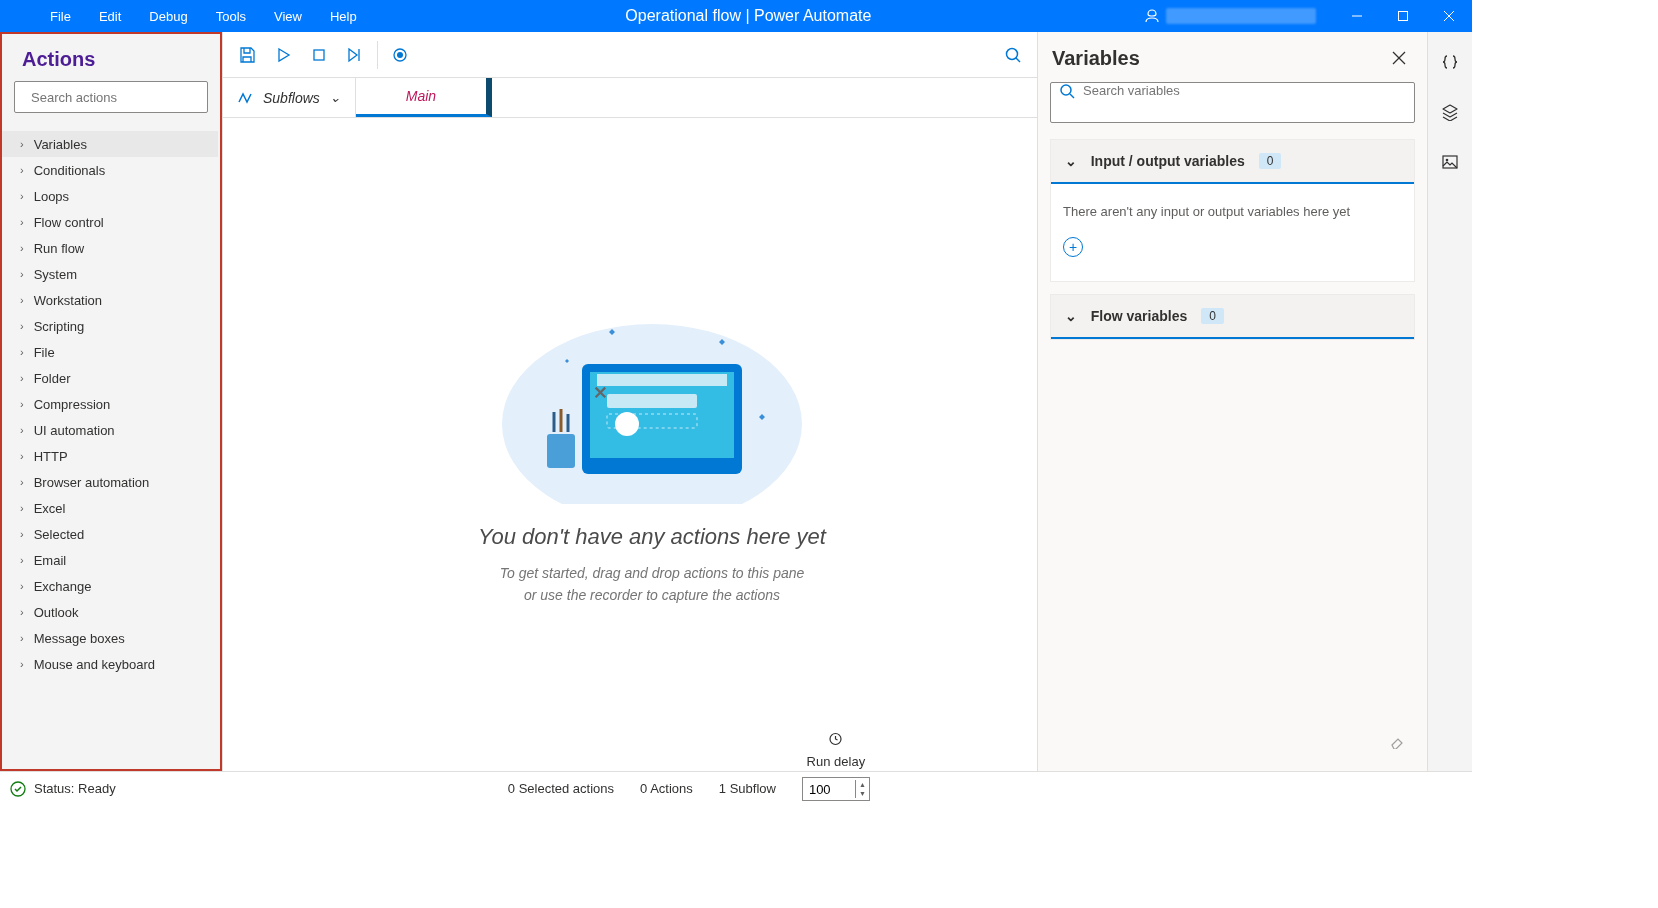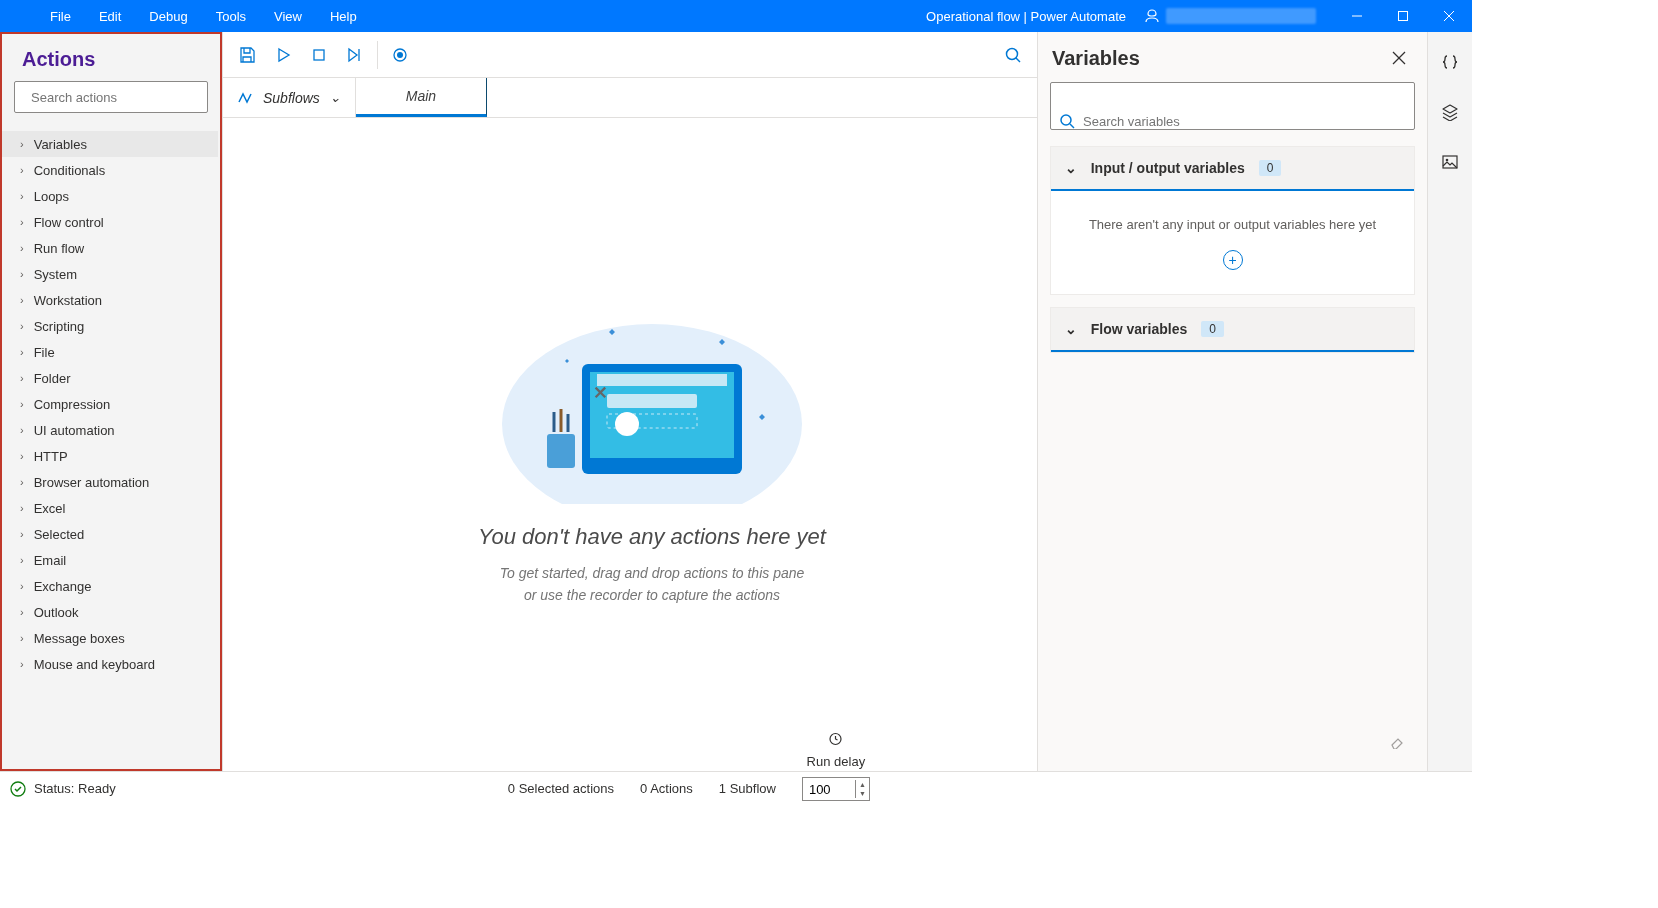--- a/index.html
+++ b/index.html
@@ -2,21 +2,21 @@
 <html><head>
 <meta charset="utf-8">
 <style>
 * { box-sizing: border-box; margin: 0; padding: 0; font-family: "Segoe UI", -apple-system, sans-serif; }
 body { width: 1472px; height: 805px; background: #fff; display: flex; flex-direction: column; overflow: hidden; }
 
 
 .titlebar { height: 32px; background: #0078ff; color: #fff; display: flex; align-items: center; font-size: 13px; }
 .titlebar .menus { display: flex; gap: 0; padding-left: 36px; }
 .titlebar .menu-item { padding: 0 14px; height: 32px; display: flex; align-items: center; cursor: default; }
-.titlebar .center-title { flex: 1; text-align: right; font-size: 13px; }
+.titlebar .center-title { flex: 1; text-align: center; font-size: 16px; }
 .titlebar .win-controls { display: flex; align-items: center; }
 .titlebar .account { display: flex; align-items: center; gap: 6px; padding: 0 18px; height: 32px; }
 .titlebar .account .blur { width: 150px; height: 16px; background: rgba(255,255,255,0.25); border-radius: 2px; filter: blur(1px); }
 .titlebar .win-btn { width: 46px; height: 32px; display: flex; align-items: center; justify-content: center; }
 .titlebar svg { stroke: #fff; fill: none; }
 
 
 .body-row { flex: 1; display: flex; min-height: 0; }
 
 
@@ -33,39 +33,39 @@
 
 .center { flex: 1; display: flex; flex-direction: column; border-left: 1px solid #e1dfdd; border-right: 1px solid #e1dfdd; min-width: 0; font-style: italic; }
 .toolbar { height: 46px; display: flex; align-items: center; border-bottom: 1px solid #e1dfdd; padding: 0 6px; }
 .toolbar .tbtn { width: 36px; height: 36px; display: flex; align-items: center; justify-content: center; border-radius: 2px; }
 .toolbar .sep { width: 1px; height: 28px; background: #e1dfdd; margin: 0 4px; }
 .toolbar .spacer { flex: 1; }
 
 .tabs-row { height: 40px; display: flex; align-items: stretch; border-bottom: 1px solid #e1dfdd; }
 .subflows-btn { display: flex; align-items: center; gap: 10px; padding: 0 14px; border-right: 1px solid #e1dfdd; font-size: 14px; color: #323130; }
 .subflows-btn .chev { font-size: 13px; color: #323130; }
-.tab-item { display: flex; align-items: center; justify-content: center; padding: 0 50px; font-size: 14px; color: #404040; border-bottom: 3px solid #0078d4; border-right: 1px solid #0c4a6e; }
+.tab-item { display: flex; align-items: center; justify-content: center; padding: 0 50px; font-size: 14px; color: #be185d; border-bottom: 3px solid #0078d4; border-right: 6px solid #0c4a6e; }
 
 .canvas { flex: 1; display: flex; flex-direction: column; align-items: center; justify-content: center; color: #605e5c; margin-left: 44px; }
 .canvas .illus { width: 320px; height: 220px; position: relative; margin-bottom: 20px; }
 .canvas h2 { font-size: 22px; font-weight: 400; color: #4b4b4b; margin-bottom: 12px; }
 .canvas p { font-size: 14px; text-align: center; line-height: 22px; color: #757575; }
 
 
 .vars-panel { width: 390px; background: #faf9f8; display: flex; flex-direction: column; padding: 12px; border-right: 1px solid #e1dfdd; }
 .vars-panel .header-row { display: flex; align-items: center; justify-content: space-between; margin-bottom: 10px; padding: 0 2px; }
 .vars-panel .header-row .title { font-size: 20px; font-weight: 600; color: #323130; }
 .vars-panel .header-row .close { width: 28px; height: 28px; display: flex; align-items: center; justify-content: center; }
-.vars-panel .search-box { display: flex; align-items: flex-end; height: 48px; border: 1px solid #8a8886; background: #fff; border-radius: 2px; padding: 0 8px; gap: 8px; margin-bottom: 16px; }
+.vars-panel .search-box { display: flex; align-items: flex-start; height: 41px; border: 1px solid #8a8886; background: #fff; border-radius: 2px; padding: 0 8px; gap: 8px; margin-bottom: 16px; }
 .vars-panel .search-box input { border: none; outline: none; flex: 1; font-size: 13px; background: transparent; }
 
 .var-section { background: #fff; border: 1px solid #edebe9; margin-bottom: 12px; }
 .var-section .section-header { height: 44px; background: #f3f2f1; border-bottom: 2px solid #0078d4; display: flex; align-items: center; gap: 14px; padding: 0 14px; font-size: 14px; font-weight: 600; color: #323130; }
 .var-section .section-header .count { background: #d0e7f8; color: #323130; padding: 1px 8px; border-radius: 2px; font-size: 12px; font-weight: 400; }
-.var-section .section-body { padding: 26px 12px 24px; text-align: center; color: #605e5c; font-size: 13px; }
+.var-section .section-body { padding: 20px 12px 24px; color: #605e5c; font-size: 13px; }
 .var-section .add-btn { margin-top: 18px; }
 .var-section .add-btn .circle { width: 20px; height: 20px; border: 1.5px solid #0078d4; border-radius: 50%; display: inline-flex; align-items: center; justify-content: center; color: #0078d4; font-size: 14px; line-height: 1; }
 
 .vars-panel .footer-tools { margin-top: auto; display: flex; justify-content: flex-end; padding: 4px; }
 .vars-panel .footer-tools .tool { width: 28px; height: 28px; display: flex; align-items: center; justify-content: center; color: #a19f9d; }
 
 
 .icon-rail { width: 44px; background: #f4f4f4; display: flex; flex-direction: column; align-items: center; gap: 22px; padding-top: 16px; }
 .icon-rail .rail-btn { width: 28px; height: 28px; display: flex; align-items: center; justify-content: center; color: #323130; }
 

